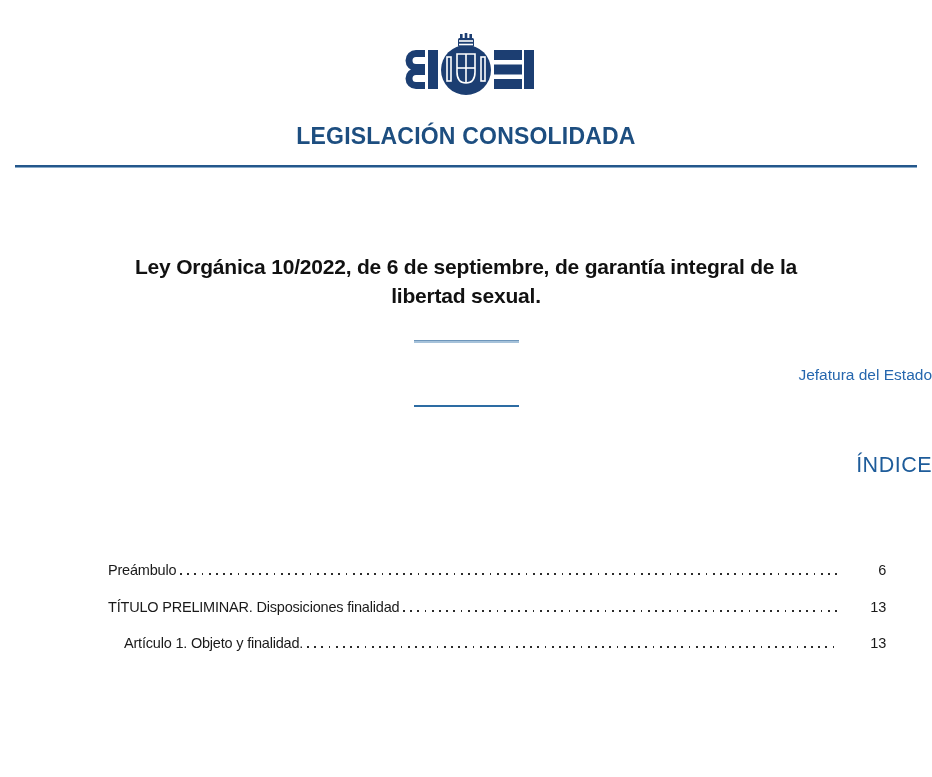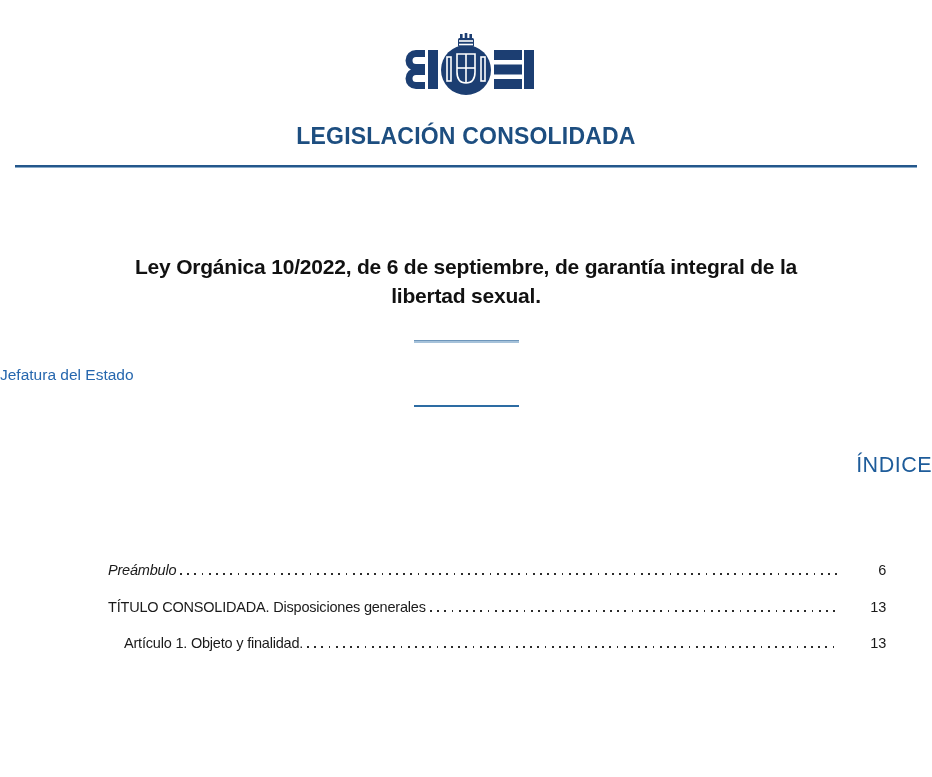--- a/index.html
+++ b/index.html
@@ -37,21 +37,21 @@
     color:#111111;
   }
   .divider{
     margin:30px auto 0;
     width:105px;height:3px;
   }
   .divider.light{background:linear-gradient(to bottom,#6e96bb 0 1px,#a6c2da 1px 3px);}
   .divider.dark{margin-top:20px;height:2px;background:#2d6ca3;}
   .meta{
     margin:21px 0 0;
-    text-align:left;
+    text-align:right;
     font-size:15.5px;line-height:21px;
     color:#2667ae;
   }
   .meta p{margin:0;}
   .index-heading{
     margin:46px 0 0;
     text-align:right;
     font-size:21.5px;line-height:24px;
     font-weight:normal;
     letter-spacing:0.5px;
@@ -61,21 +61,21 @@
   .toc{margin:86px 46px 0 108px;}
   .toc-row{
     display:flex;
     align-items:flex-end;
     font-size:14.5px;line-height:15px;
     letter-spacing:-0.2px;
     margin-bottom:21.5px;
     color:#1a1a1a;
   }
   .toc-row.level-1{padding-left:16px;}
-  .toc-row.italic .toc-label{font-style:italic;text-align:right;}
+  .toc-row.italic .toc-label{text-align:right;}
   .toc-label{white-space:nowrap;}
   .toc-dots{
     flex:1;
     height:2px;
     margin:0 12px 3px 4px;
     background-image:repeating-linear-gradient(to right,#2b2b2b 0 1.8px,transparent 1.8px 7.2px);
   }
   .toc-page{
     width:34px;
     text-align:right;
@@ -136,21 +136,21 @@
 
   <nav class="toc">
 
       <div class="toc-row level-0 italic">
         <span class="toc-label">Preámbulo</span>
         <span class="toc-dots"></span>
         <span class="toc-page">6</span>
       </div>
 
       <div class="toc-row level-0">
-        <span class="toc-label">TÍTULO CONSOLIDADA. Disposiciones generales</span>
+        <span class="toc-label">TÍTULO PRELIMINAR. Disposiciones finalidad</span>
         <span class="toc-dots"></span>
         <span class="toc-page">13</span>
       </div>
 
       <div class="toc-row level-1">
         <span class="toc-label">Artículo 1. Objeto y finalidad.</span>
         <span class="toc-dots"></span>
         <span class="toc-page">13</span>
       </div>
 

